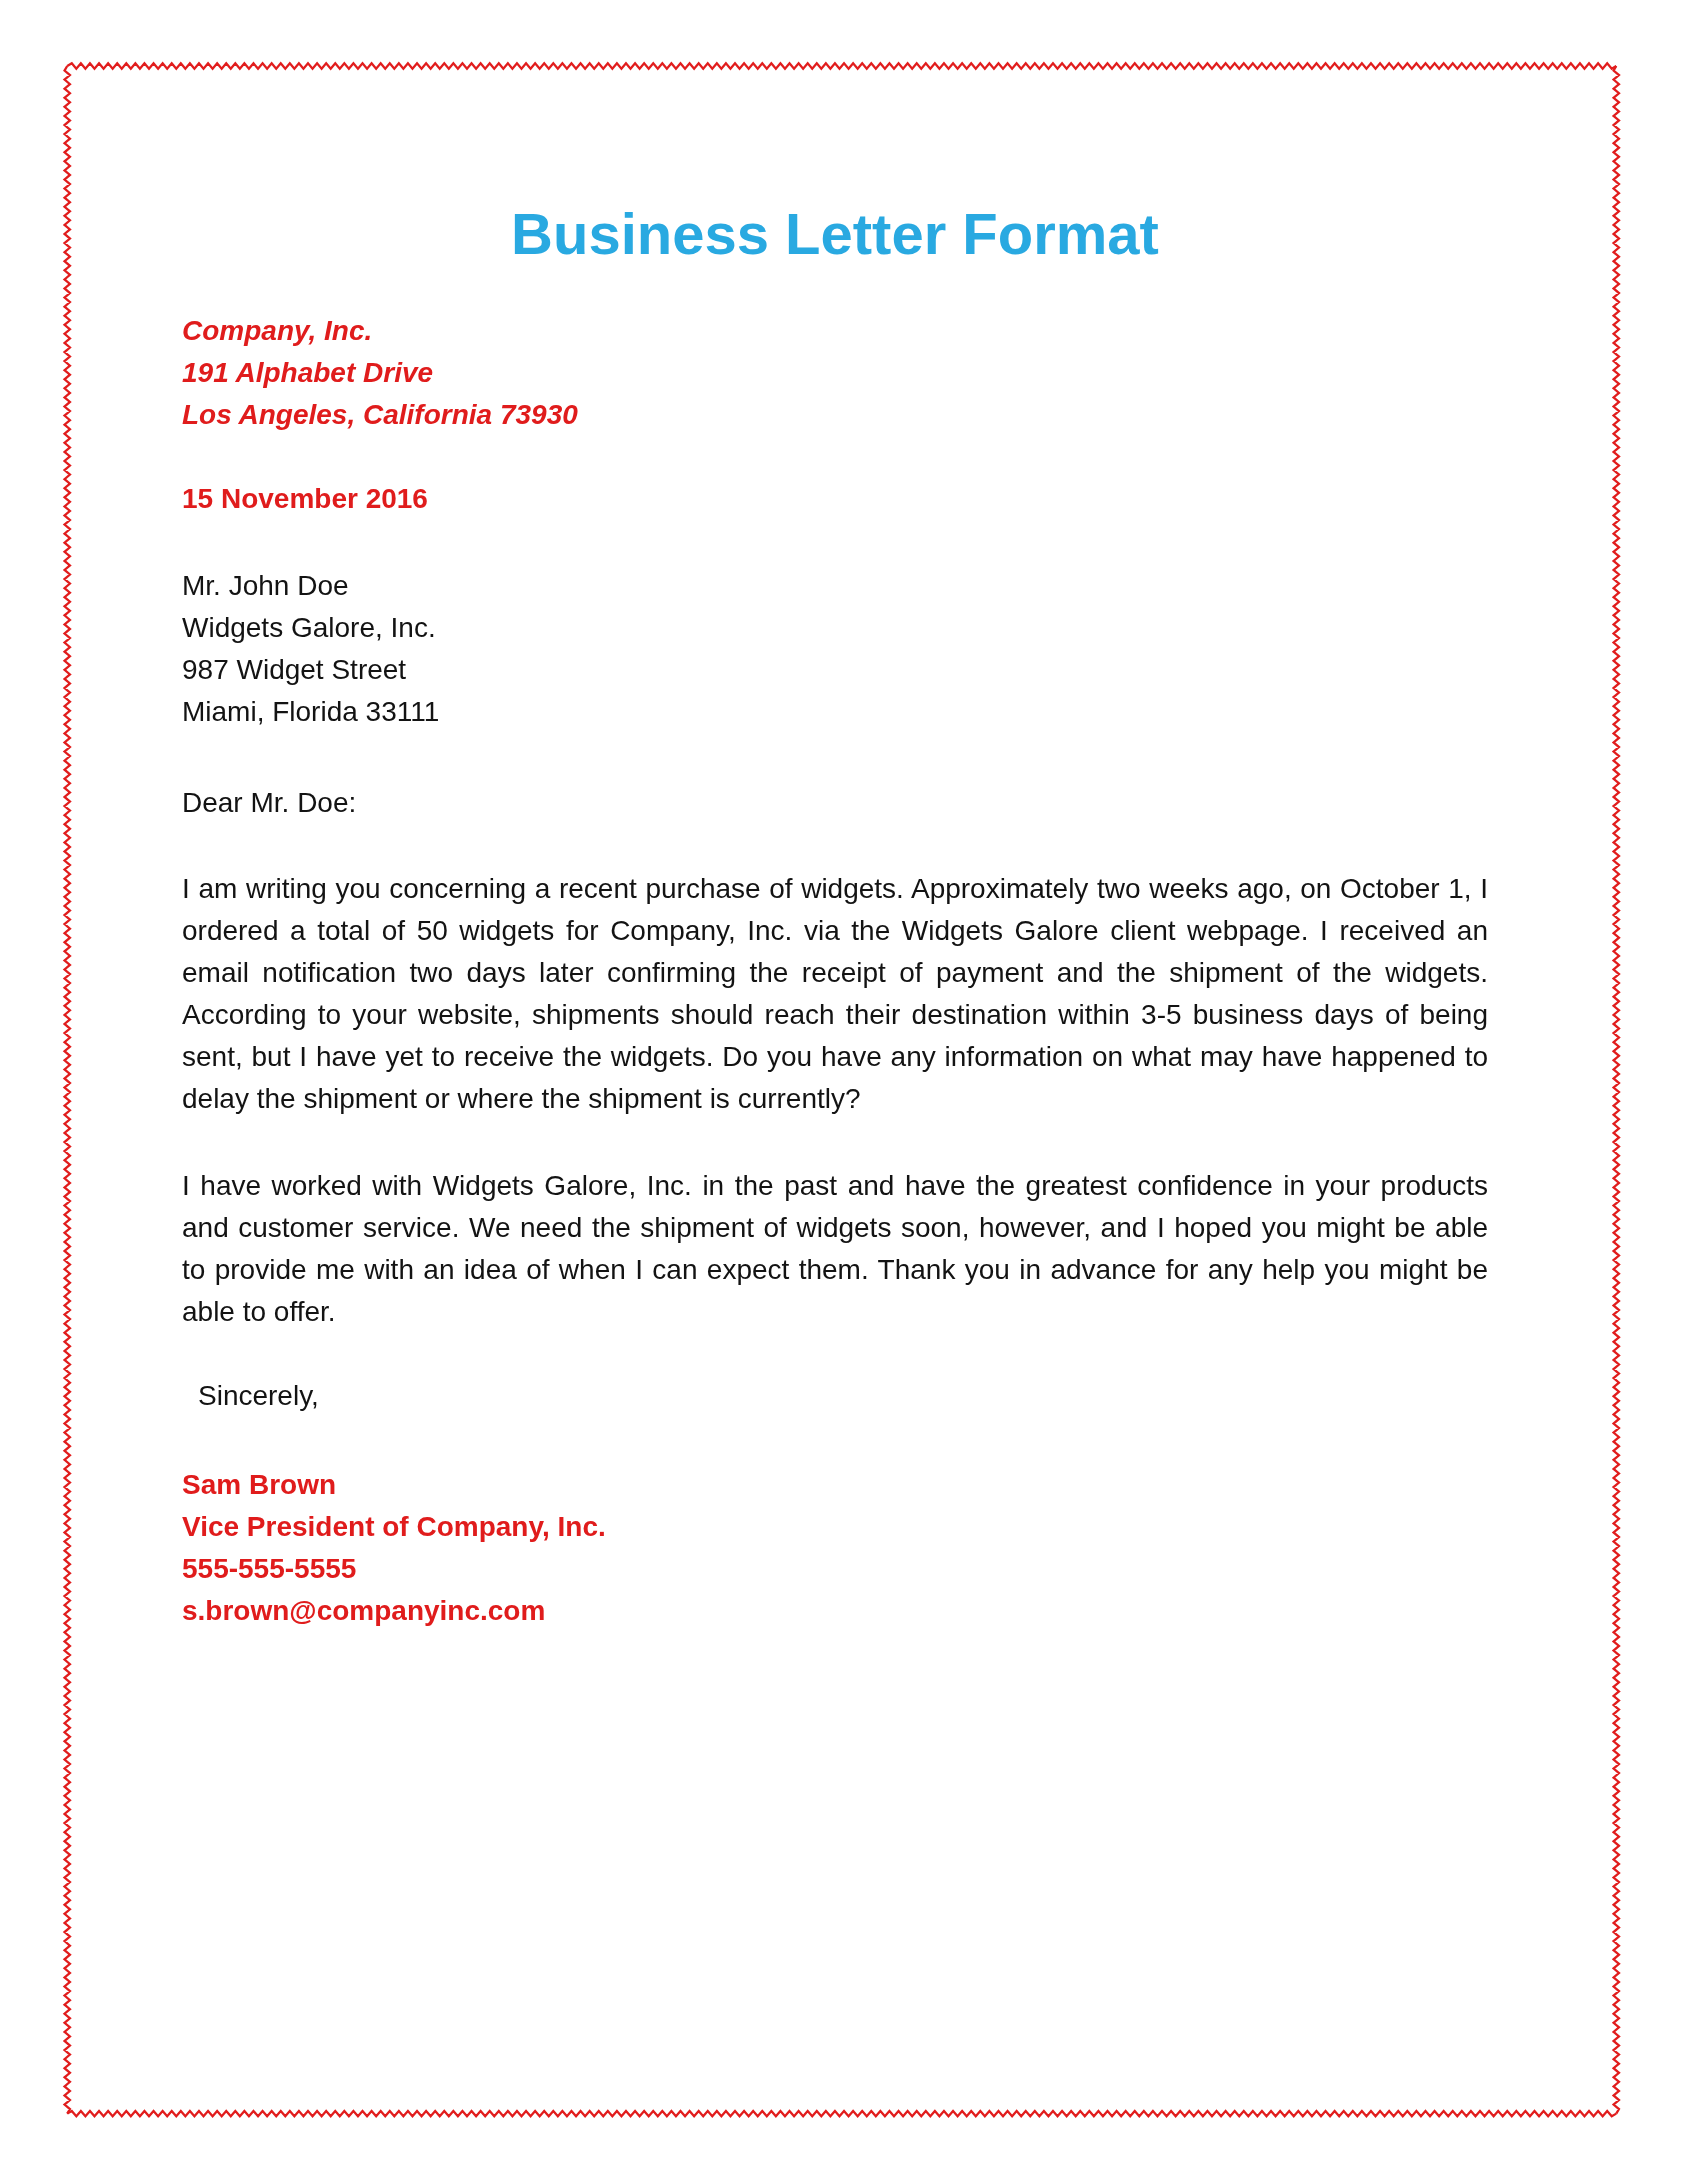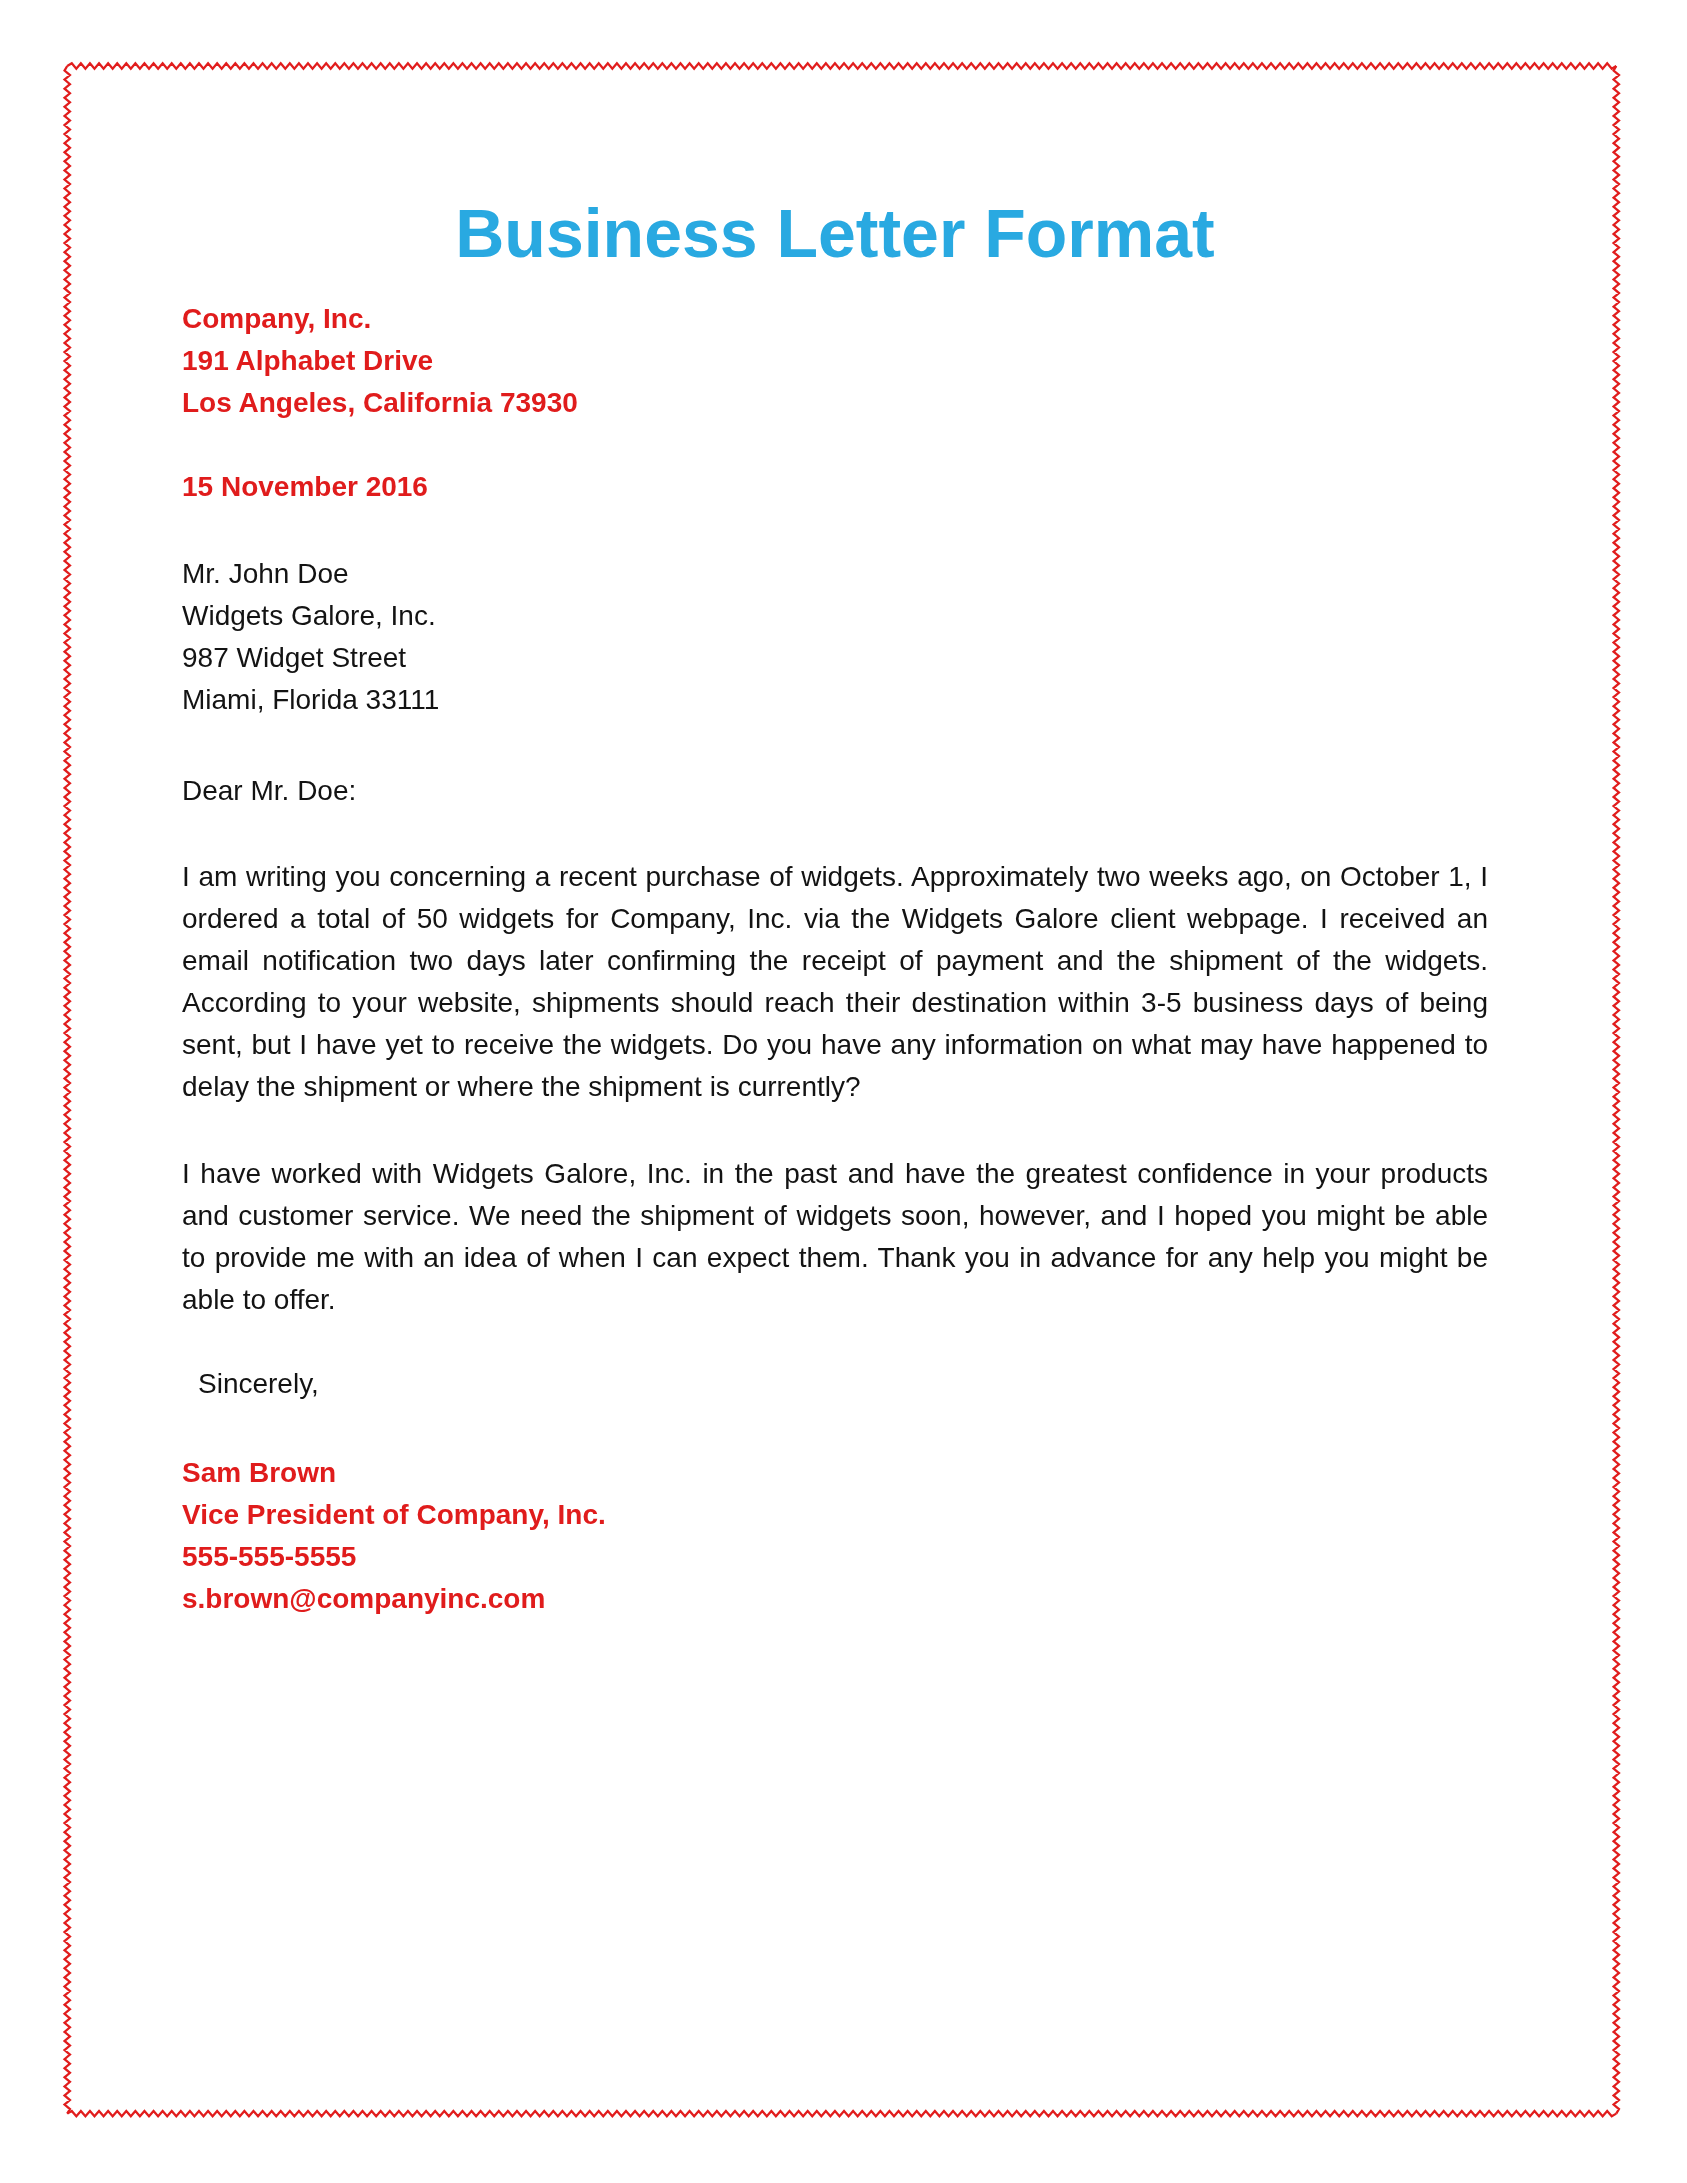--- a/index.html
+++ b/index.html
@@ -24,28 +24,28 @@
     box-sizing: border-box;
     margin-left: 182px;
     width: 1306px;
     padding-top: 199px;
     font-size: 28px;
     line-height: 42px;
   }
   .title {
     margin: 0;
     text-align: center;
-    font-size: 68px;
+    font-size: 58px;
     line-height: 69px;
     font-weight: bold;
     color: var(--blue, #29a9e1);
   }
   .block { margin: 0; }
   .bold-red { font-weight: bold; color: var(--red, #e01c1c); }
-  .sender    { margin-top: 30px; }
+  .sender    { margin-top: 42px; font-style: italic; }
   .date-line { margin-top: 42px; }
   .recipient { margin-top: 45px; }
   .salutation{ margin-top: 49px; }
   .para {
     margin: 0;
     margin-top: 44px;
     text-align: justify;
   }
   .para-2 { margin-top: 45px; }
   .closing  { margin-top: 42px; margin-left: 16px; }

